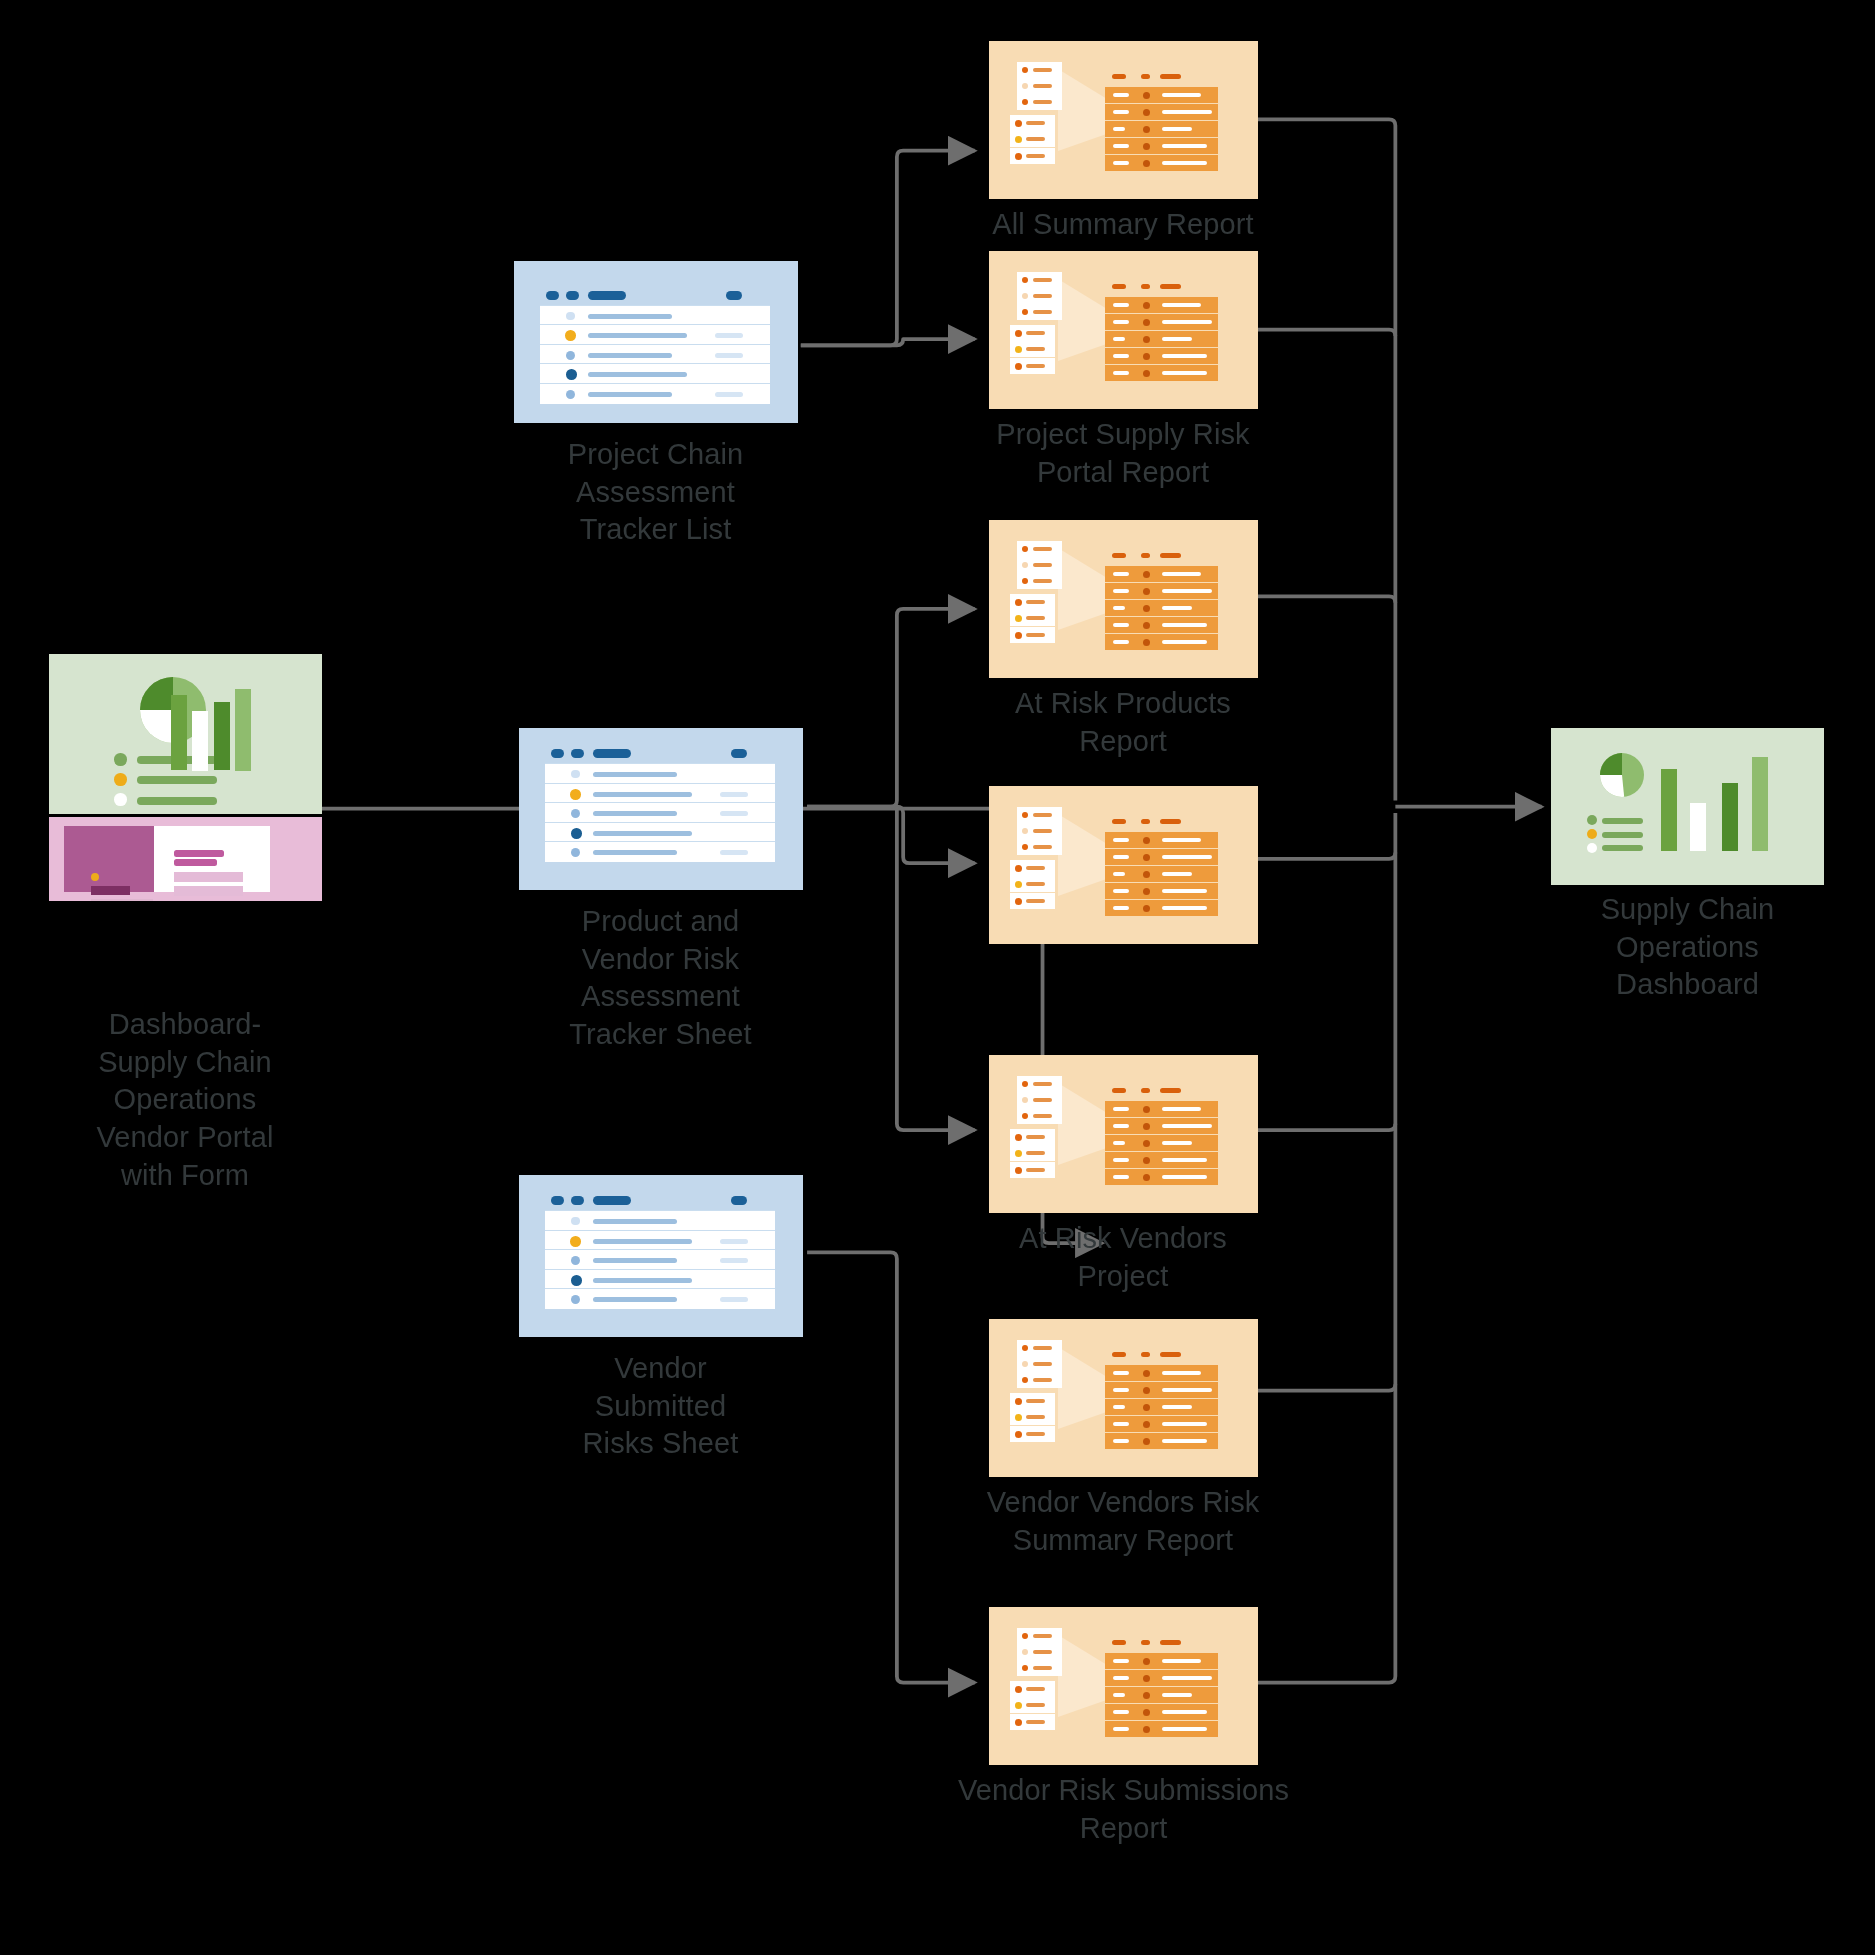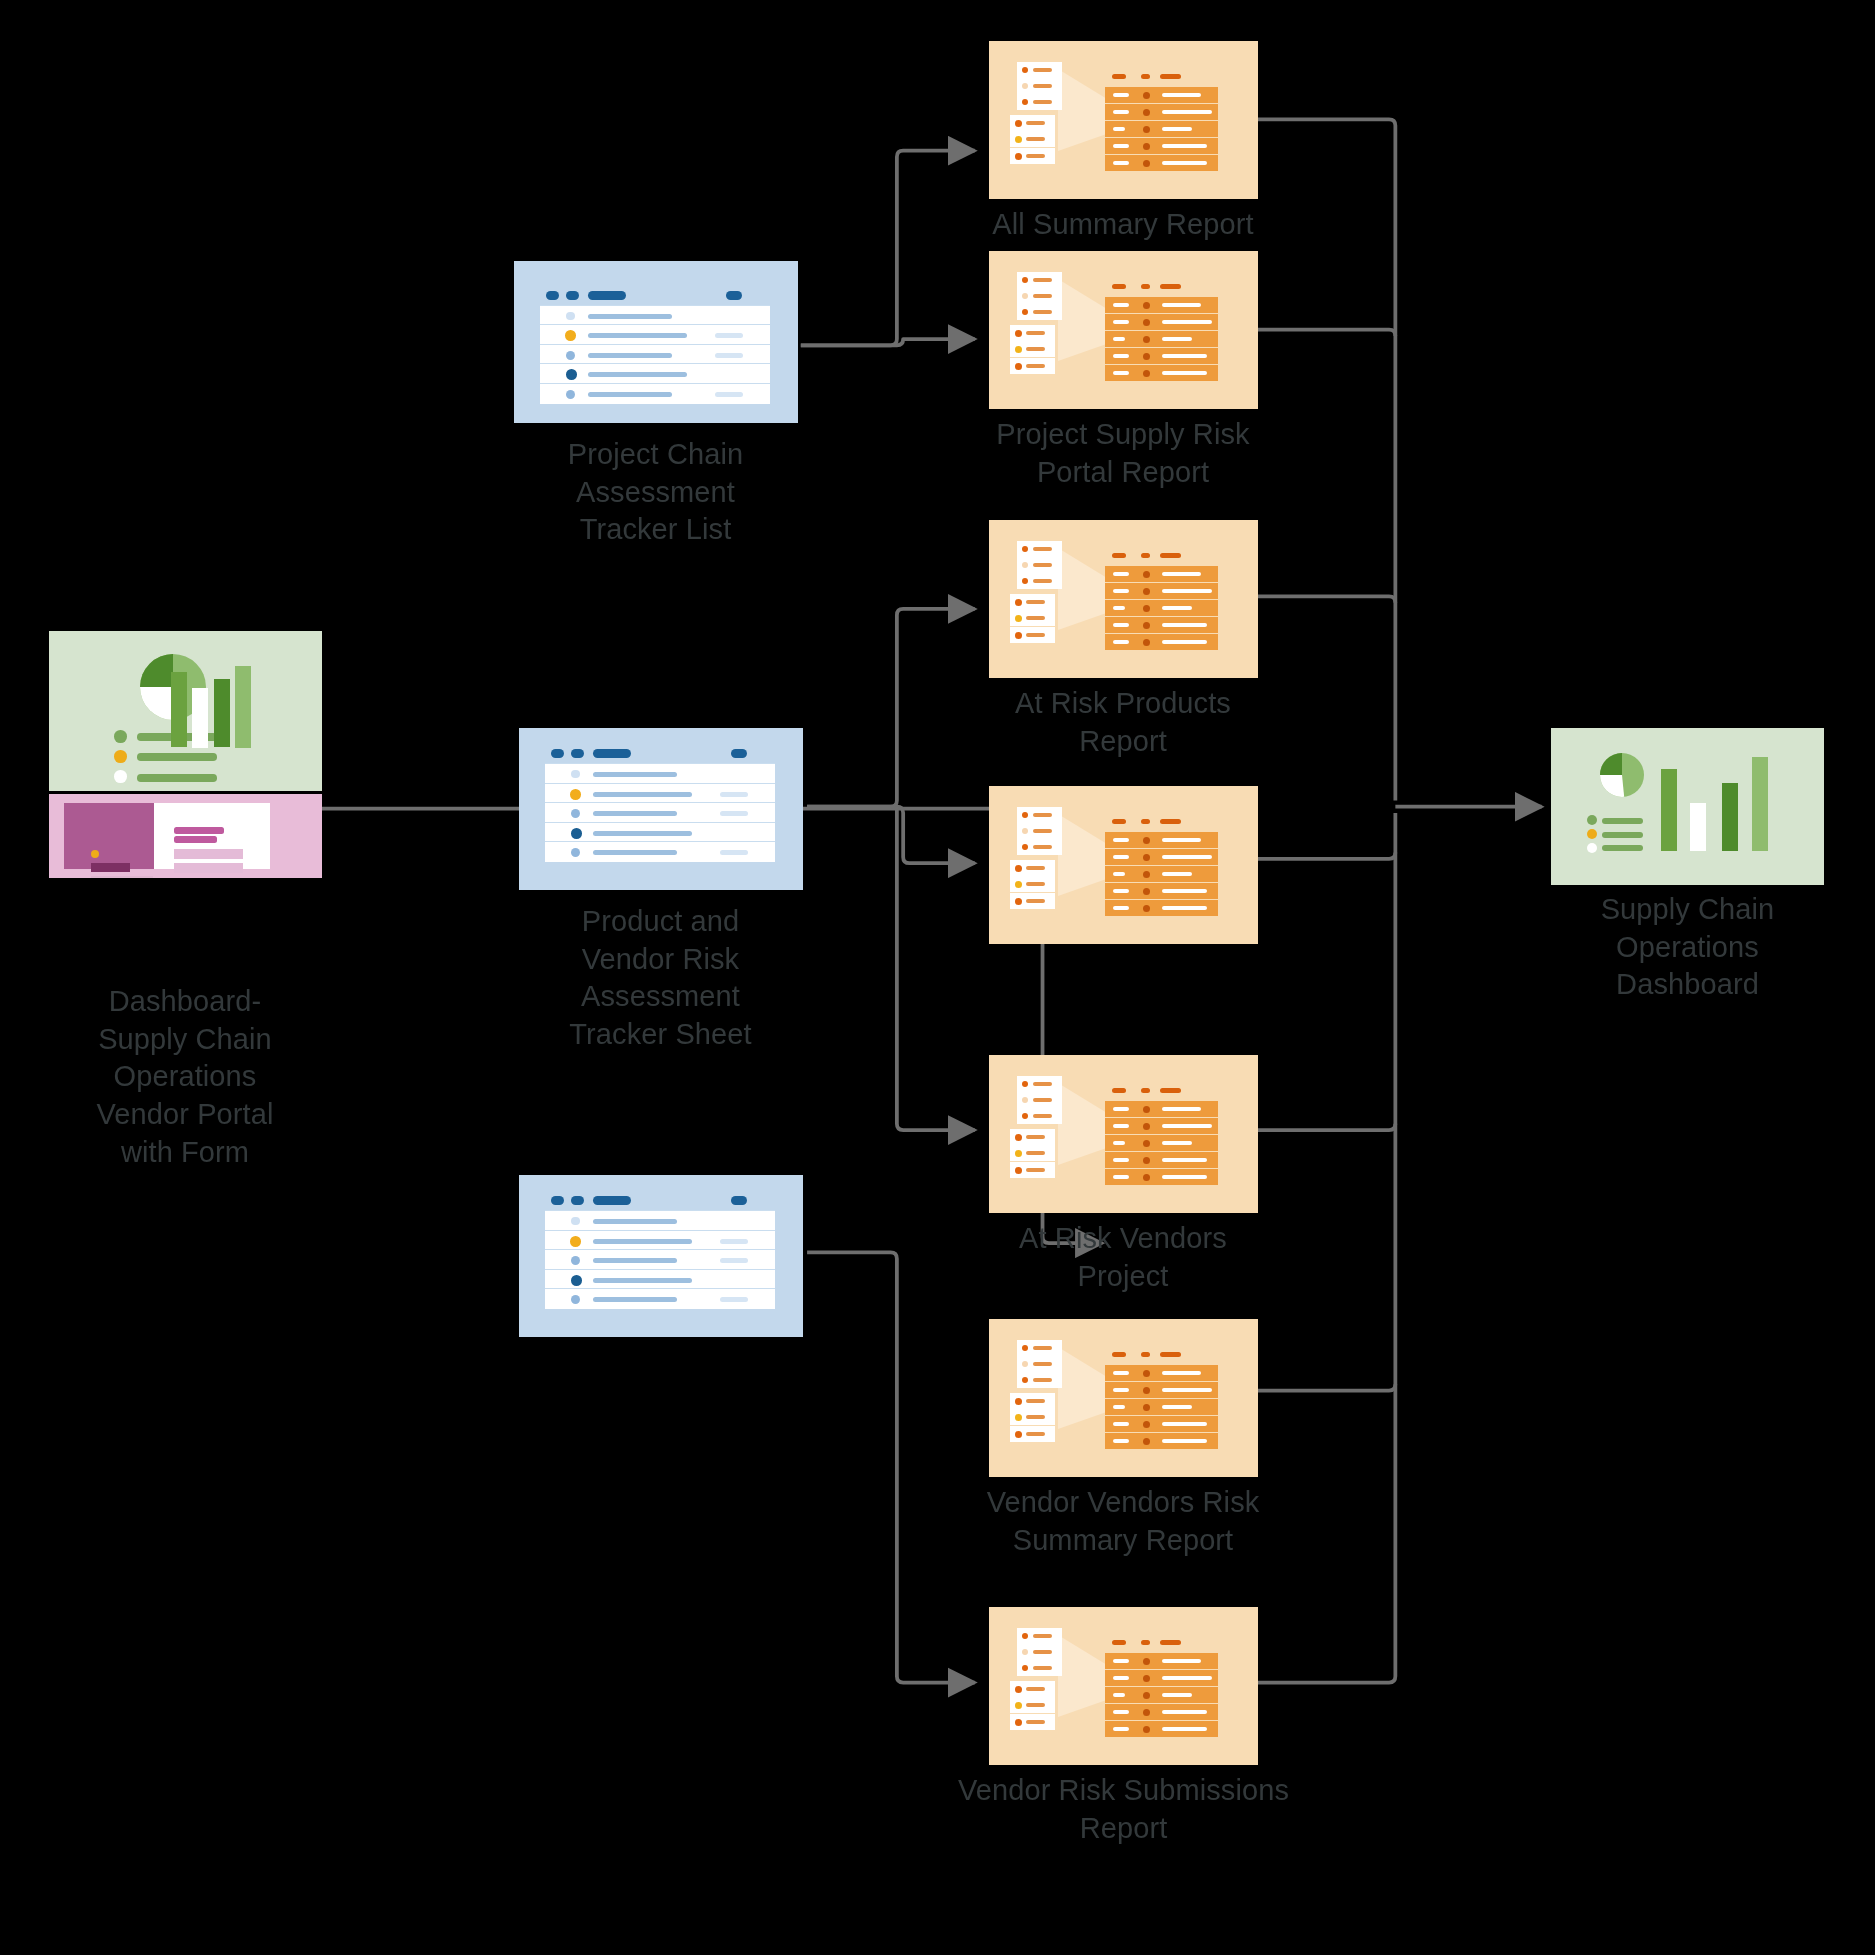--- a/index.html
+++ b/index.html
@@ -69,21 +69,21 @@
     <path d="M2003 950 H2212 Q2222 950 2222 960"></path>
     <path d="M2003 1368 H2212 Q2222 1368 2222 1358"></path>
     <path d="M2003 1800 H2212 Q2222 1800 2222 1790"></path>
     <path d="M2003 2215 H2212 Q2222 2215 2222 2205"></path>
     <path d="M2003 2680 H2212 Q2222 2680 2222 2670 V1295"></path>
 
     <path d="M2222 1285 H2455" marker-end="url(#ah)"></path>
   </g>
 </svg>
 
-<div class="node" style="left:49px;top:631px;border-radius:25px;">
+<div class="node" style="left:49px;top:654px;border-radius:25px;">
   <div class="thumb dash" style="width:273px;height:160px;">
     <div class="pie" style="left:91px;top:23px;width:66px;height:66px;background:#8fbc6e;">
       <div class="q" style="background:#4e8b2c;clip-path:polygon(50% 50%,50% 0,0 0,0 50%);"></div>
       <div class="q" style="background:#fff;clip-path:polygon(50% 50%,0 50%,0 100%,55% 100%);"></div>
     </div>
     <div class="legdot" style="left:65px;top:99px;width:12.6px;height:12.6px;background:#7aa85c;"></div>
     <div class="legline" style="left:88px;top:102px;width:80px;height:7.5px;background:#7aa85c;"></div>
     <div class="legdot" style="left:65px;top:119px;width:12.6px;height:12.6px;background:#eeac19;"></div>
     <div class="legline" style="left:88px;top:122px;width:80px;height:7.5px;background:#7aa85c;"></div>
     <div class="legdot" style="left:65px;top:139px;width:12.6px;height:12.6px;background:#fff;"></div>
@@ -209,20 +209,23 @@
     <div class="row" style="left:26px;top:94px;width:230px;height:19.5px;">
       <div class="dot" style="left:26px;top:5px;width:10.7px;height:10.7px;background:#1b5e92;"></div>
       <div class="ln" style="left:48px;top:7.5px;width:99px;height:5.7px;background:#9dbfdf;"></div>
     </div>
     <div class="row" style="left:26px;top:113px;width:230px;height:19.5px;">
       <div class="dot" style="left:26px;top:5.7px;width:9.4px;height:9.4px;background:#90b6dc;"></div>
       <div class="ln" style="left:48px;top:7.5px;width:84px;height:5.7px;background:#9dbfdf;"></div>
       <div class="ln" style="left:175px;top:7.5px;width:28px;height:5.7px;background:#d6e5f4;"></div>
     </div>
   </div>
+  <div class="caption" style="left:-19px;top:175px;width:321px;white-space:pre-line;">Vendor
+Submitted
+Risks Sheet</div>
 </div>
 
 <div class="node" style="left:989px;top:41px;">
   <div class="thumb orng" style="width:269px;height:158px;">
     <div class="fan" style="left:69px;top:28px;width:47px;height:82px;clip-path:polygon(0 0,100% 35%,100% 80%,0 100%);"></div>
     <div class="card" style="left:28px;top:21px;width:45px;height:15.7px;">
       <div class="cd" style="left:5px;top:5px;width:6.3px;height:6.3px;background:#e2650e;"></div>
       <div class="cl" style="left:15.7px;top:6.3px;width:19px;height:3.8px;"></div>
       </div>
     <div class="card" style="left:28px;top:37px;width:45px;height:15.7px;">

